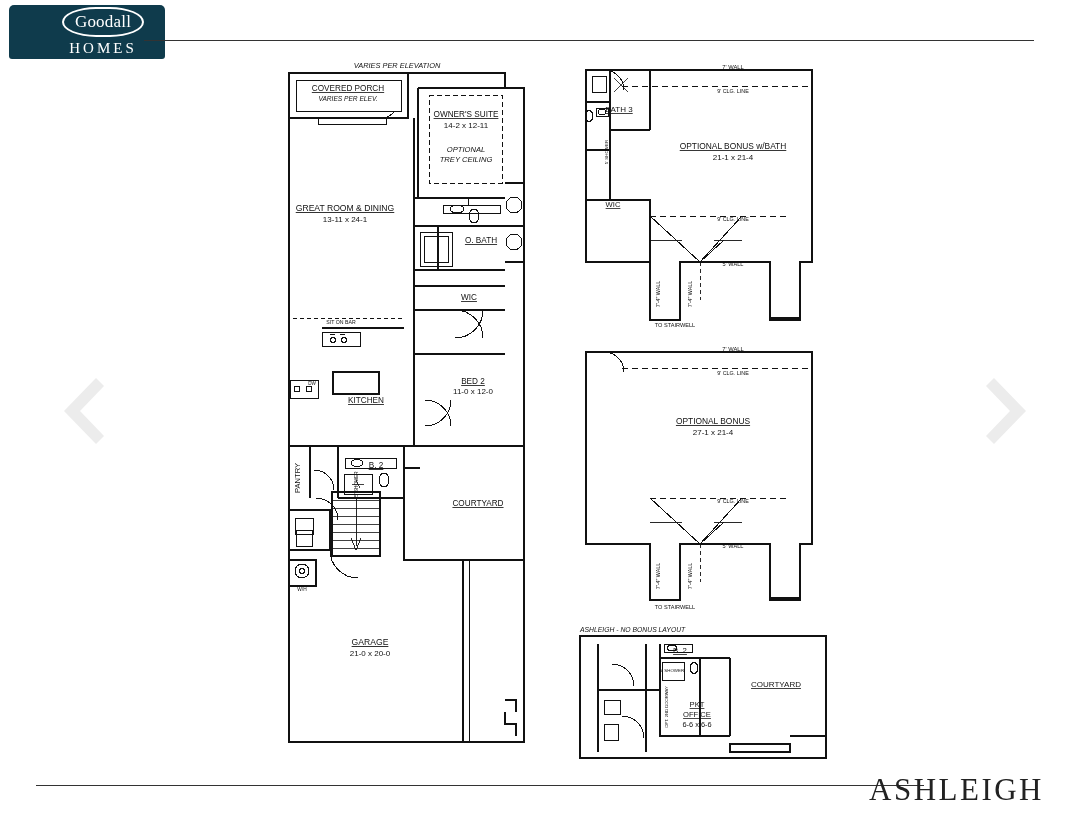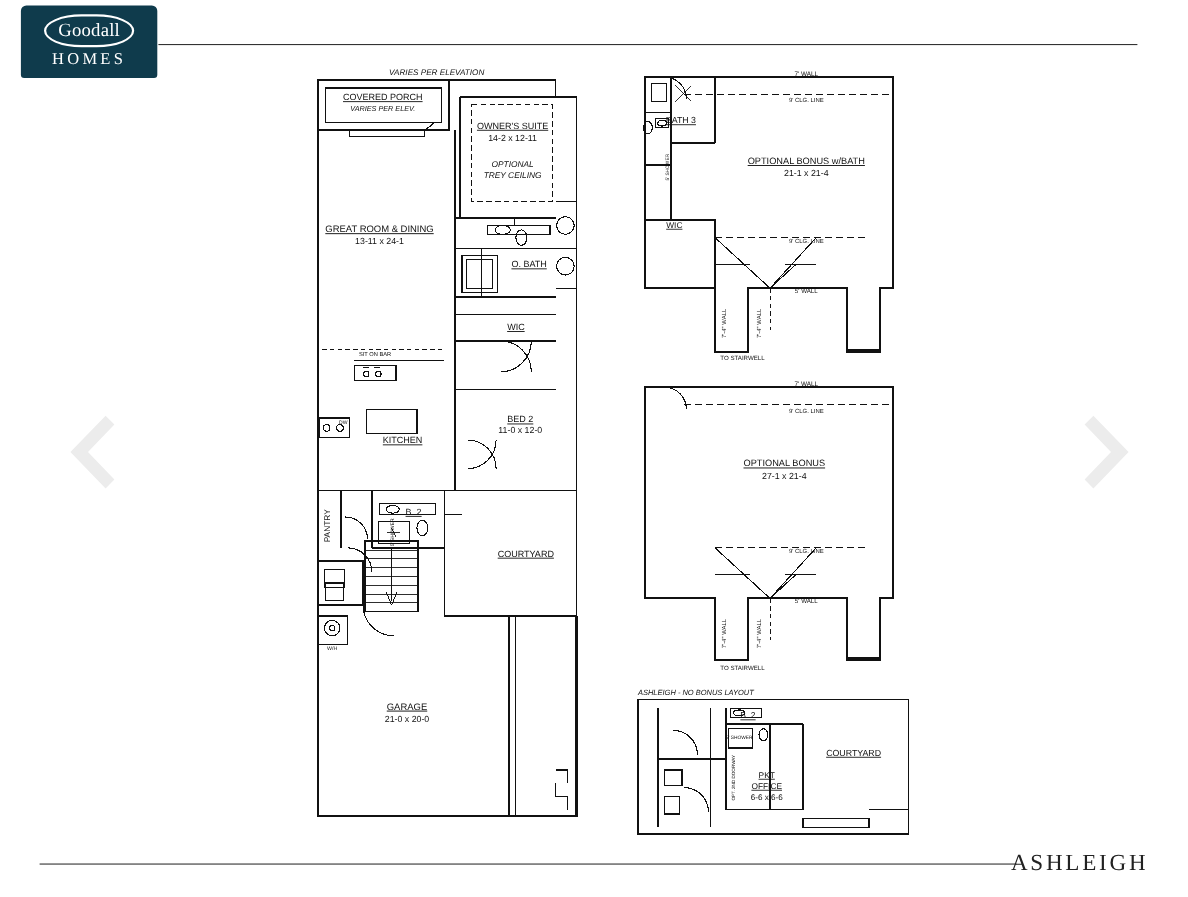--- a/index.html
+++ b/index.html
@@ -12,32 +12,33 @@
     height: 815px;
     position: relative;
     overflow: hidden;
     font-family: "Liberation Sans", sans-serif;
     color: #111;
   }
 
   
   .logo {
     position: absolute;
-    left: 20px;
+    left: 10px;
     top: 6px;
     width: 122px;
-    height: 64px;
+    height: 52px;
     background: #0f3b4c;
     border-radius: 4px 4px 2px 2px;
     color: #fff;
     display: flex;
     flex-direction: column;
     align-items: center;
     justify-content: center;
     box-shadow: 0 0 0 1px #0f3b4c;
+    padding-left: 32px;
   }
   .logo .badge {
     width: 78px;
     height: 26px;
     border: 2px solid #ffffff;
     border-radius: 50% / 60%;
     display: flex;
     align-items: center;
     justify-content: center;
     font-family: "Liberation Serif", serif;
@@ -65,21 +66,21 @@
     top: 785px;
     width: 888px;
     height: 1px;
     background: #333;
   }
   .plan-name {
     position: absolute;
     right: 36px;
     top: 772px;
     font-family: "Liberation Serif", serif;
-    font-size: 21px;
+    font-size: 31px;
     letter-spacing: 2.5px;
     color: #222;
     margin-left: 12px;
   }
 
   
   .arrow {
     position: absolute;
     top: 374px;
     width: 56px;

